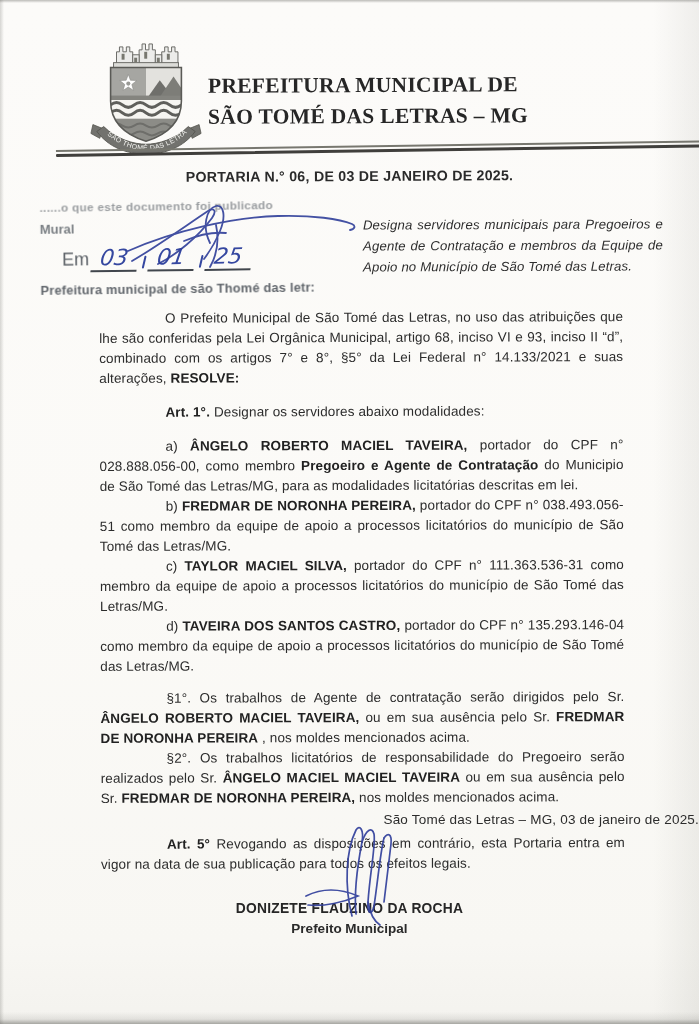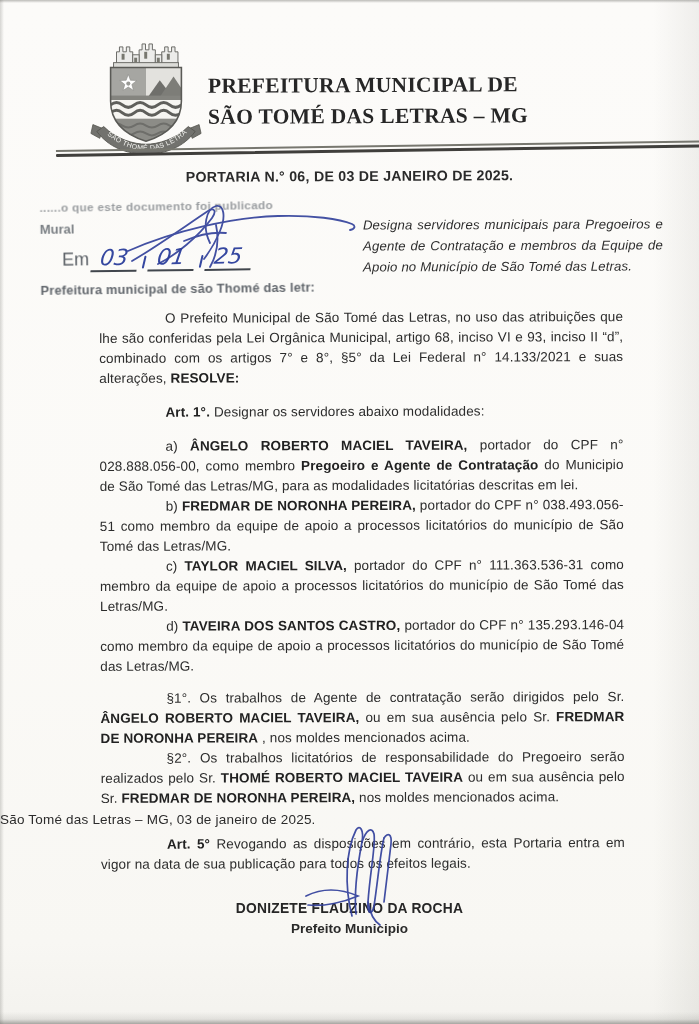--- a/index.html
+++ b/index.html
@@ -66,21 +66,21 @@
     position:absolute;left:100px;top:308px;width:524px;
     font-size:13.5px;line-height:20px;text-align:justify;
     color:#2c2c2c;letter-spacing:.12px;transform:rotate(-.2deg);
   }
   .doc-body p{margin:0;text-indent:66px;}
   .doc-body p.sp-s{margin-top:12px;}
   .doc-body p.sp-m{margin-top:14px;}
   .doc-body p.sp-l{margin-top:26px;}
   .doc-body b{color:#212121;}
 
-  .dateline{position:absolute;top:812px;left:0;width:100%;text-align:left;
+  .dateline{position:absolute;top:812px;left:0;width:100%;text-align:right;
     font-size:13.5px;color:#2c2c2c;letter-spacing:.2px;}
   .main-sig{position:absolute;left:296px;top:824px;width:140px;height:102px;pointer-events:none;z-index:2;}
   .sig-name{position:absolute;top:901px;left:0;width:100%;text-align:center;
     font-weight:bold;font-size:13.8px;letter-spacing:.25px;color:#262626;}
   .sig-role{position:absolute;top:921px;left:0;width:100%;text-align:center;
     font-weight:bold;font-size:13.5px;color:#2a2a2a;}
 </style>
 </head>
 <body>
 
@@ -185,33 +185,33 @@
   <div class="epigraph">Designa servidores municipais para Pregoeiros e Agente de Contratação e  membros da Equipe de Apoio no Município de São Tomé das Letras.</div>
 
   <div class="doc-body">
       <p class=""><span>O Prefeito Municipal de São Tomé das Letras, no uso das atribuições que lhe são conferidas pela Lei Orgânica Municipal, artigo 68, inciso VI e 93, inciso II “d”, combinado com os artigos 7° e 8°, §5° da Lei Federal n° 14.133/2021 e suas alterações, </span><b>RESOLVE:</b></p>
       <p class="sp-m"><b>Art. 1°.</b><span> Designar os servidores abaixo modalidades:</span></p>
       <p class="sp-m"><span>a) </span><b>ÂNGELO ROBERTO MACIEL TAVEIRA,</b><span> portador do CPF n° 028.888.056-00, como membro </span><b>Pregoeiro e Agente de Contratação</b><span> do Municipio de São Tomé das Letras/MG, para as modalidades licitatórias descritas em lei.</span></p>
       <p class=""><span>b) </span><b>FREDMAR DE NORONHA PEREIRA,</b><span> portador do CPF n° 038.493.056-51 como membro da equipe de apoio a processos licitatórios do município de São Tomé das Letras/MG.</span></p>
       <p class=""><span>c) </span><b>TAYLOR MACIEL SILVA,</b><span> portador do CPF n° 111.363.536-31 como membro da equipe de apoio a processos licitatórios do município de São Tomé das Letras/MG.</span></p>
       <p class=""><span>d) </span><b>TAVEIRA DOS SANTOS CASTRO,</b><span> portador do CPF n° 135.293.146-04 como membro da equipe de apoio a processos licitatórios do município de São Tomé das Letras/MG.</span></p>
       <p class="sp-s"><span>§1°. Os trabalhos de Agente de contratação serão dirigidos pelo Sr.  </span><b>ÂNGELO ROBERTO MACIEL TAVEIRA,</b><span>  ou em sua ausência pelo Sr. </span><b>FREDMAR DE NORONHA PEREIRA</b><span> , nos moldes mencionados acima.</span></p>
-      <p class=""><span>§2°. Os trabalhos licitatórios de responsabilidade do Pregoeiro serão realizados pelo Sr. </span><b>THOMÉ ROBERTO MACIEL TAVEIRA</b><span> ou em sua ausência pelo Sr. </span><b>FREDMAR DE NORONHA PEREIRA,</b><span> nos moldes mencionados acima.</span></p>
+      <p class=""><span>§2°. Os trabalhos licitatórios de responsabilidade do Pregoeiro serão realizados pelo Sr. </span><b>ÂNGELO MACIEL MACIEL TAVEIRA</b><span> ou em sua ausência pelo Sr. </span><b>FREDMAR DE NORONHA PEREIRA,</b><span> nos moldes mencionados acima.</span></p>
       <p class="sp-l"><b>Art. 5°</b><span> Revogando as disposições em contrário, esta Portaria entra em vigor na data de sua publicação para todos os efeitos legais.</span></p>
     </div>
 
   <div class="dateline">São Tomé das Letras – MG, 03 de janeiro de 2025.</div>
 
   <svg class="main-sig" viewBox="0 0 140 102">
     <g fill="none" stroke="#32409c" stroke-width="1.7" stroke-linecap="round" opacity="0.92">
       <path d="M56,92 C48,62 50,26 60,6 C64,0 68,6 66,18 C61,44 58,70 60,90"></path>
       <path d="M66,18 C70,6 76,2 78,10 C80,20 74,48 72,78 C71,90 76,92 78,82 C82,56 84,30 88,14"></path>
       <path d="M88,14 C92,8 96,10 95,20 C93,38 90,60 88,78"></path>
       <path d="M10,72 C30,62 48,66 62,72 C48,78 28,83 12,81"></path>
       <path d="M72,78 C74,90 78,97 84,101"></path>
     </g>
   </svg>
 
   <div class="sig-name">DONIZETE FLAUZINO DA ROCHA</div>
-  <div class="sig-role">Prefeito Municipio</div>
+  <div class="sig-role">Prefeito Municipal</div>
 
   <div class="edge-bottom"></div>
 </div>
 
 </body></html>

